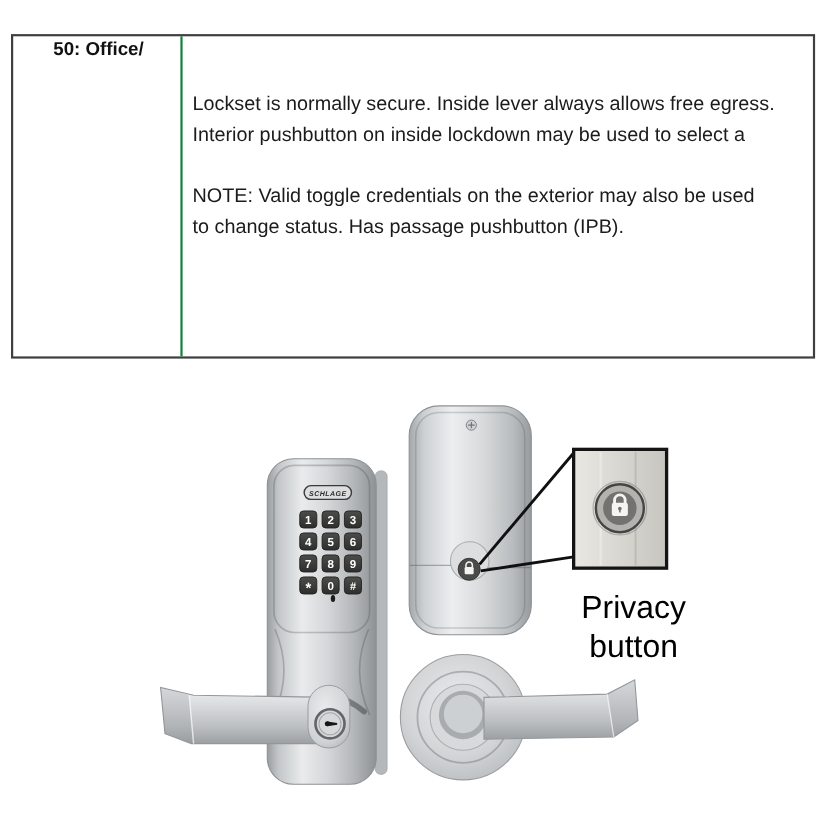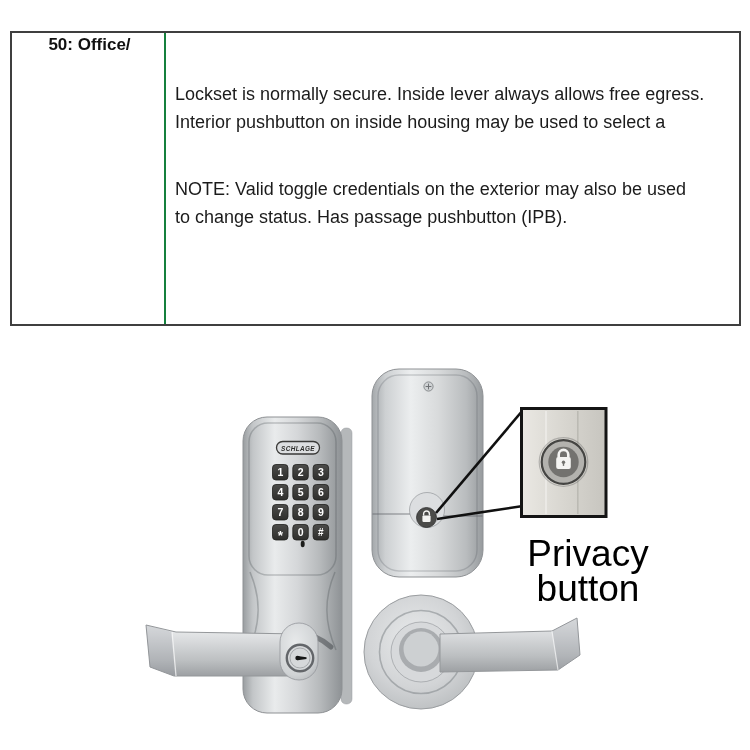--- a/index.html
+++ b/index.html
@@ -8,40 +8,40 @@
 
   
   .func-table{position:absolute;left:10px;top:31px;width:731px;height:295px;
               border:2px solid #3f3f3f;box-sizing:border-box;display:flex;background:#fff;}
   .cell-label{flex:0 0 154px;border-right:2px solid #15803d;box-sizing:border-box;
               display:flex;flex-direction:row;justify-content:center;
               padding:0 4px 8px 7px;font-weight:bold;font-size:17px;line-height:23px;color:#111;}
   .cell-label .l2{padding-left:27px;}
   .cell-desc{flex:1 1 auto;padding:47px 12px 0 9px;font-size:18px;line-height:28px;color:#1b1b1b;}
   .cell-desc .ln{white-space:nowrap;}
-  .para2{margin-top:39px;}
+  .para2{margin-top:28px;}
 
   
   #hardware-svg{position:absolute;left:0;top:348px;}
-  .callout-label{position:absolute;left:524px;top:536px;width:128px;
-                 font-size:37px;line-height:35px;text-align:center;color:#000;}
+  .callout-label{position:absolute;left:512px;top:536px;width:128px;
+                 font-size:29px;line-height:35px;text-align:center;color:#000;}
 </style>
 </head>
 <body>
 
 <div id="stage">
 
   <div class="func-table">
     <div class="cell-label">
       <div class="l1">50: Office/</div>
     </div>
     <div class="cell-desc">
       <div class="para1">
         <div class="ln">Lockset is normally secure. Inside lever always allows free egress.</div>
-        <div class="ln">Interior pushbutton on inside housing may be used to select a</div>
+        <div class="ln">Interior pushbutton on inside lockdown may be used to select a</div>
       </div>
       <div class="para2">
         <div class="ln">NOTE: Valid toggle credentials on the exterior may also be used</div>
         <div class="ln">to change status. Has passage pushbutton (IPB).</div>
       </div>
     </div>
   </div>
 
   <svg id="hardware-svg" width="750" height="402" viewBox="0 348 750 402">
     <defs>

